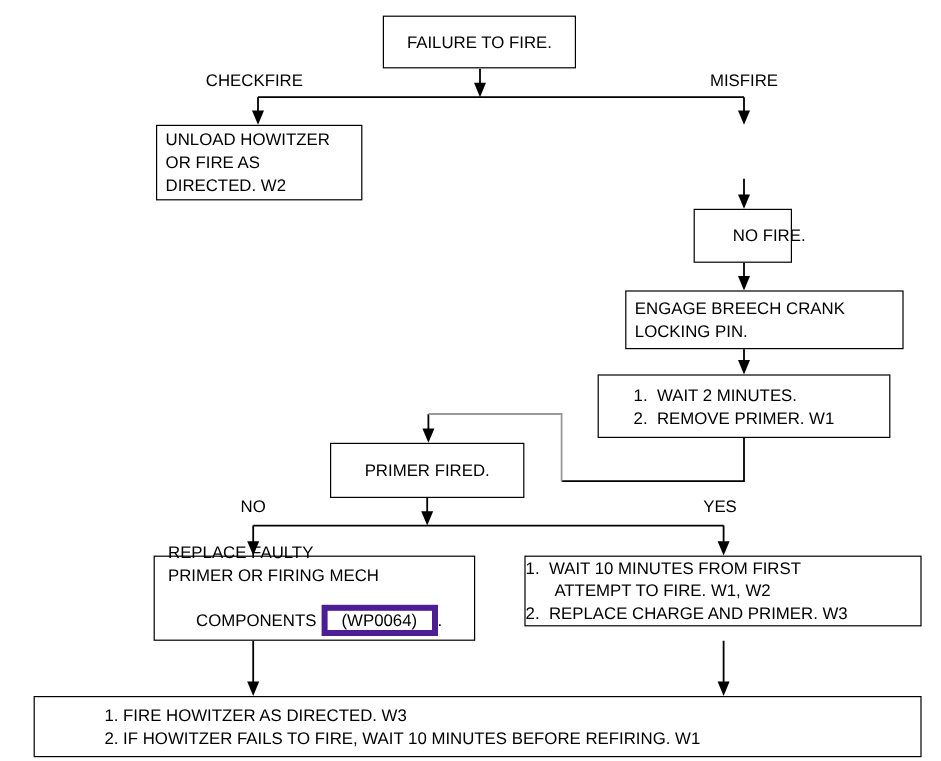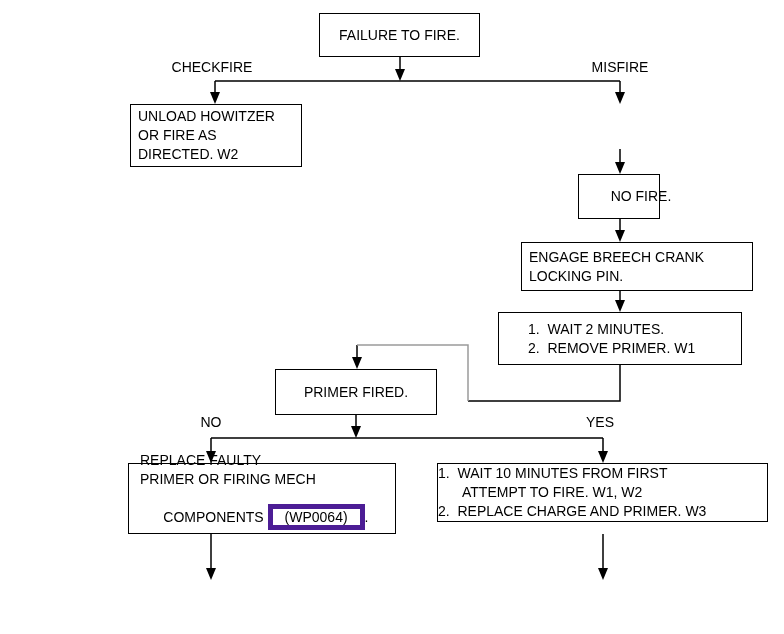--- a/index.html
+++ b/index.html
@@ -121,14 +121,18 @@
       <span>COMPONENTS </span><span class="linkbox">(WP0064)</span><span>.</span>
     </div>
   </div>
 
   <div class="node" style="left:437px; top:463px; width:331px; height:59px; padding-left:0;">
     <div class="nline">1.  WAIT 10 MINUTES FROM FIRST</div>
     <div class="nline cont">ATTEMPT TO FIRE. W1, W2</div>
     <div class="nline">2.  REPLACE CHARGE AND PRIMER. W3</div>
   </div>
 
+  <div class="node" style="left:28px; top:580px; width:740px; height:51px; padding-left:58px;">
+    <div class="nline">1. FIRE HOWITZER AS DIRECTED. W3</div>
+    <div class="nline">2. IF HOWITZER FAILS TO FIRE, WAIT 10 MINUTES BEFORE REFIRING. W1</div>
+  </div>
 
 </div>
 
 </body></html>

